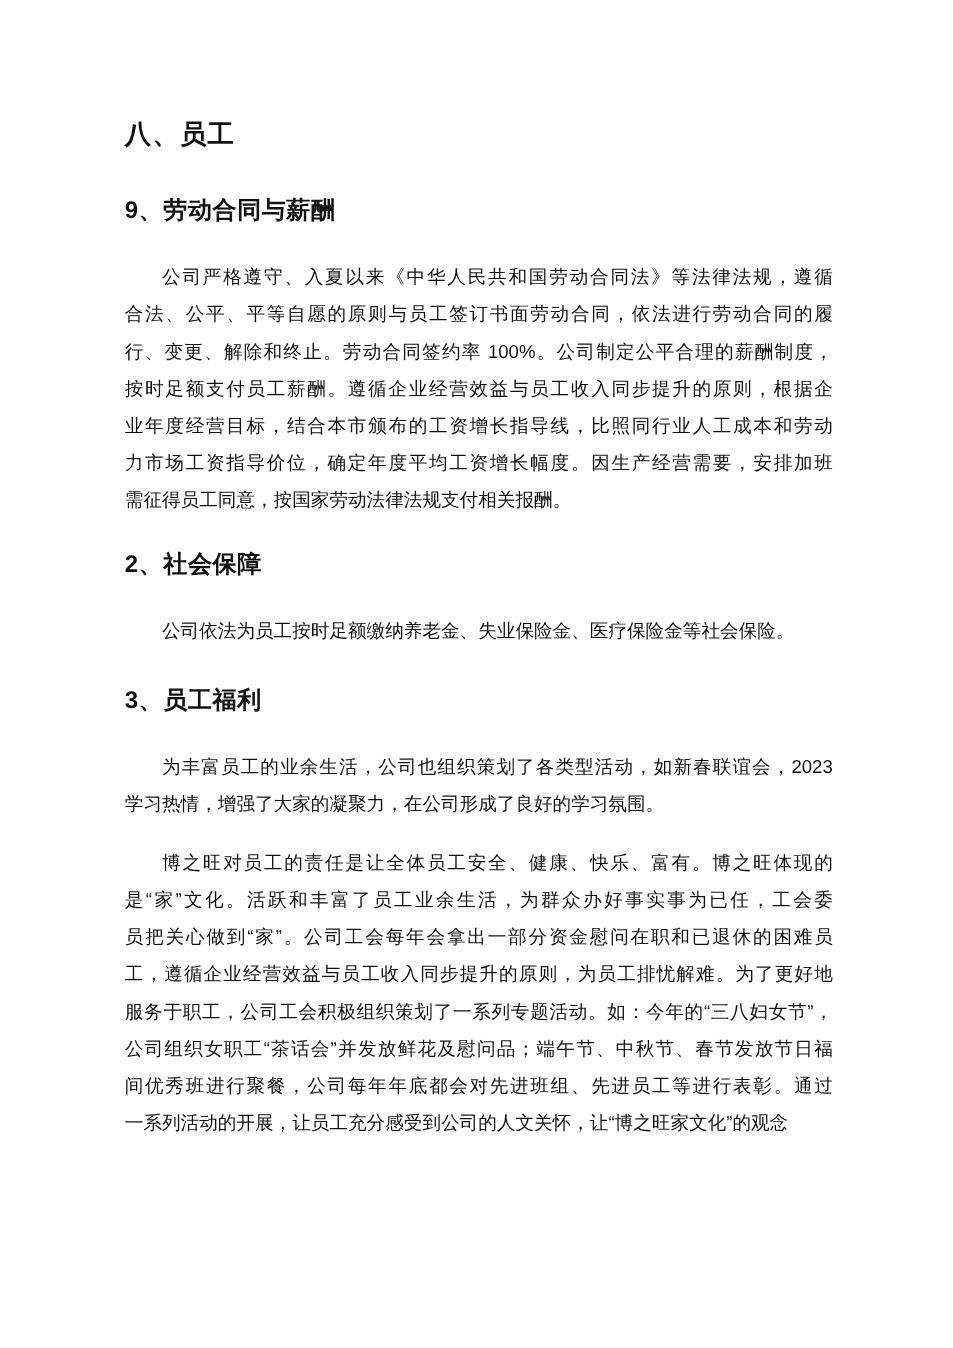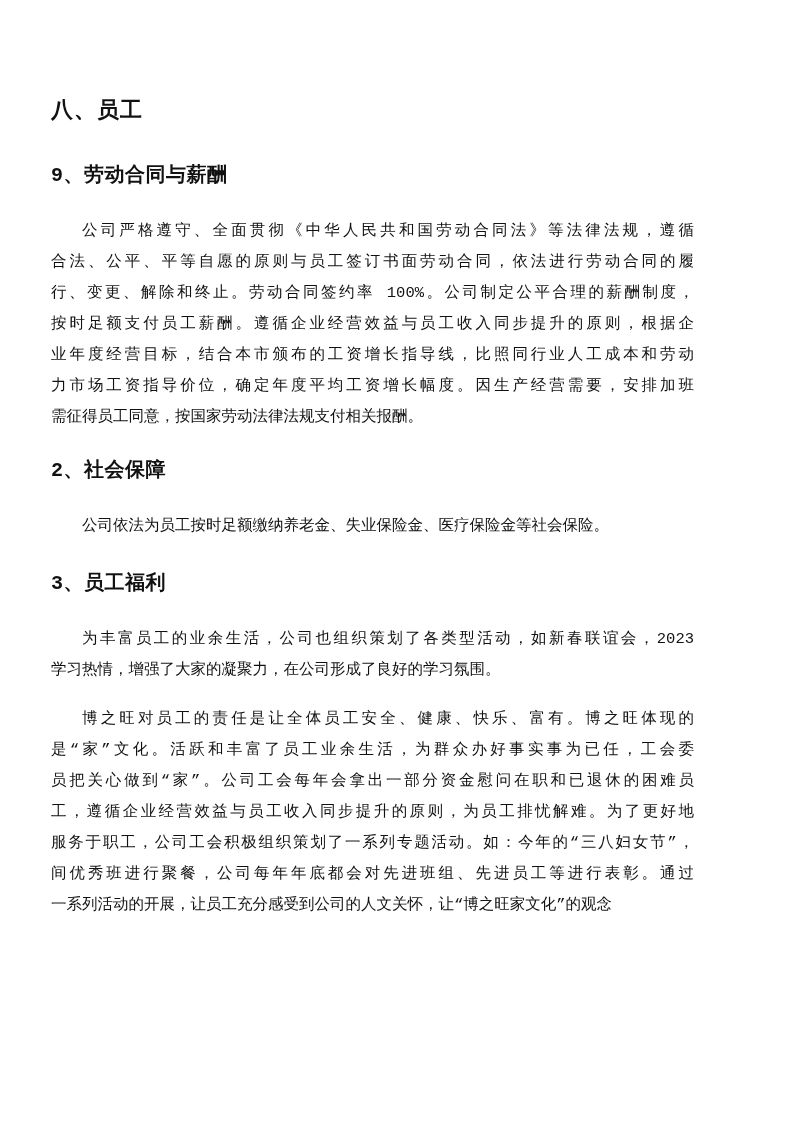--- a/index.html
+++ b/index.html
@@ -7,23 +7,23 @@
     padding: 0;
     background: #ffffff;
   }
   .page {
     position: relative;
     width: 794px;
     height: 1123px;
     margin: 0 auto;
     background: #ffffff;
     box-sizing: border-box;
-    padding: 94px 100px 0 51px;
+    padding: 94px 100px 0 104px;
     color: #111111;
-    font-family: Liberation Mono, monospace;
+    font-family: Liberation Sans, sans-serif;
     overflow: hidden;
   }
   .chapter-title {
     font-size: 22px;
     line-height: 36px;
     font-weight: bold;
     margin: 0 0 30px 0;
     letter-spacing: 1px;
   }
   .section-heading {
@@ -54,21 +54,21 @@
 </style>
 </head>
 <body>
 
 <div class="page">
 
   <h1 class="chapter-title">八、员工</h1>
 
   <h2 class="section-heading">9、劳动合同与薪酬</h2>
   <div class="para last-of-section">
-    <div class="line first">公司严格遵守、全面贯彻《中华人民共和国劳动合同法》等法律法规，遵循</div>
+    <div class="line first">公司严格遵守、入夏以来《中华人民共和国劳动合同法》等法律法规，遵循</div>
     <div class="line">合法、公平、平等自愿的原则与员工签订书面劳动合同，依法进行劳动合同的履</div>
     <div class="line">行、变更、解除和终止。劳动合同签约率 100%。公司制定公平合理的薪酬制度，</div>
     <div class="line">按时足额支付员工薪酬。遵循企业经营效益与员工收入同步提升的原则，根据企</div>
     <div class="line">业年度经营目标，结合本市颁布的工资增长指导线，比照同行业人工成本和劳动</div>
     <div class="line">力市场工资指导价位，确定年度平均工资增长幅度。因生产经营需要，安排加班</div>
     <div class="line last">需征得员工同意，按国家劳动法律法规支付相关报酬。</div>
   </div>
 
   <h2 class="section-heading">2、社会保障</h2>
   <div class="para gap-small">
@@ -80,17 +80,18 @@
     <div class="line first">为丰富员工的业余生活，公司也组织策划了各类型活动，如新春联谊会，2023</div>
     <div class="line last">学习热情，增强了大家的凝聚力，在公司形成了良好的学习氛围。</div>
   </div>
 
   <div class="para">
     <div class="line first">博之旺对员工的责任是让全体员工安全、健康、快乐、富有。博之旺体现的</div>
     <div class="line">是“家”文化。活跃和丰富了员工业余生活，为群众办好事实事为已任，工会委</div>
     <div class="line">员把关心做到“家”。公司工会每年会拿出一部分资金慰问在职和已退休的困难员</div>
     <div class="line">工，遵循企业经营效益与员工收入同步提升的原则，为员工排忧解难。为了更好地</div>
     <div class="line">服务于职工，公司工会积极组织策划了一系列专题活动。如：今年的“三八妇女节”，</div>
+    <div class="line">公司组织女职工“茶话会”并发放鲜花及慰问品；端午节、中秋节、春节发放节日福</div>
     <div class="line">间优秀班进行聚餐，公司每年年底都会对先进班组、先进员工等进行表彰。通过</div>
     <div class="line last">一系列活动的开展，让员工充分感受到公司的人文关怀，让“博之旺家文化”的观念</div>
   </div>
 
 </div>
 
 </body></html>

